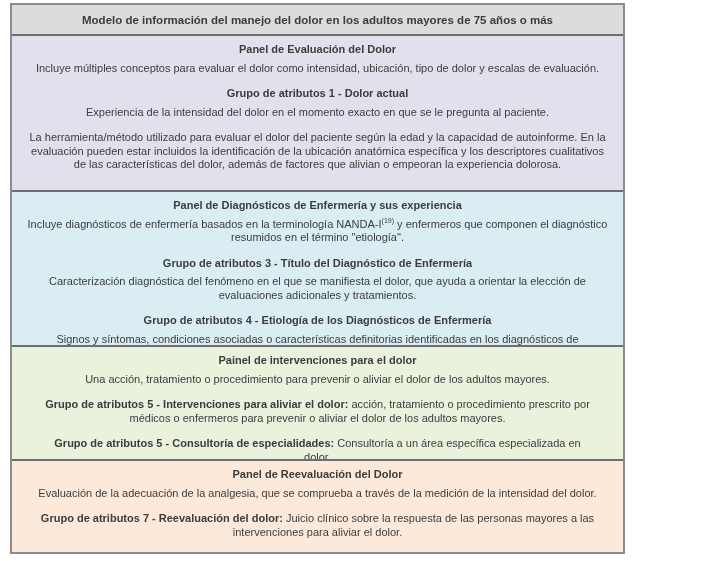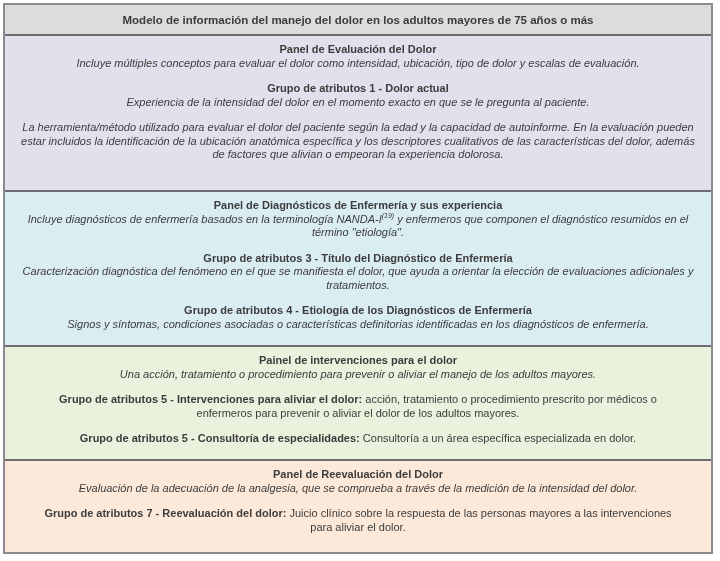--- a/index.html
+++ b/index.html
@@ -2,42 +2,42 @@
 <html><head>
 <meta charset="utf-8">
 <style>
   html,body{margin:0;padding:0;}
   body{
     width:720px;height:561px;position:relative;background:#ffffff;
     font-family:"Liberation Sans","DejaVu Sans",sans-serif;
     color:#3c3c3c;
   }
   .figure{
-    position:absolute;left:3px;top:3px;width:710px;height:551px;
+    position:absolute;left:10px;top:3px;width:615px;height:551px;
     border:2px solid #8b8b8f;
     display:flex;flex-direction:column;box-sizing:border-box;
     background:#ffffff;
   }
   .section{
     box-sizing:border-box;text-align:center;overflow:hidden;
   }
   .section + .section{border-top:2px solid #6e6e72;}
   .model-header{
     flex:0 0 29px;background:#dcdcdc;
     display:flex;align-items:center;justify-content:center;
     font-weight:bold;font-size:11.5px;
   }
   .panel{padding:7px 10px 6px 10px;font-size:11px;line-height:13.5px;}
   .panel-evaluacion {flex:0 0 156px;background:#e4dfec;}
   .panel-diagnosticos {flex:0 0 155px;background:#daedf3;}
   .panel-intervenciones{flex:0 0 114px;background:#eaf1dd;}
   .panel-reevaluacion {flex:1;background:#fde9d9;}
   .block{margin:0 0 12px 0;}
   .block-heading{font-weight:bold;margin:0;}
-  .block-body{margin:0;font-style:italic;}
+  .block-body{margin:5px;}
   .block-inline{margin:0 0 12px 0;padding:0 18px;}
   .lead{font-weight:bold;}
   sup.ref{font-size:7px;line-height:0;vertical-align:super;}
 </style>
 </head>
 <body>
 
 <div class="figure">
 
   <div class="section model-header">
@@ -69,21 +69,21 @@
     </div>
     <div class="block">
       <p class="block-heading">Grupo de atributos 4 - Etiología de los Diagnósticos de Enfermería</p>
       <p class="block-body">Signos y síntomas, condiciones asociadas o características definitorias identificadas en los diagnósticos de enfermería.</p>
     </div>
   </div>
 
   <div class="section panel panel-intervenciones">
     <div class="block">
       <p class="block-heading">Painel de intervenciones para el dolor</p>
-      <p class="block-body">Una acción, tratamiento o procedimiento para prevenir o aliviar el manejo de los adultos mayores.</p>
+      <p class="block-body">Una acción, tratamiento o procedimiento para prevenir o aliviar el dolor de los adultos mayores.</p>
     </div>
     <p class="block-inline"><span class="lead">Grupo de atributos 5 - Intervenciones para aliviar el dolor:</span><span> acción, tratamiento o procedimiento prescrito por médicos o enfermeros para prevenir o aliviar el dolor de los adultos mayores.</span></p>
     <p class="block-inline"><span class="lead">Grupo de atributos 5 - Consultoría de especialidades:</span><span> Consultoría a un área específica especializada en dolor.</span></p>
   </div>
 
   <div class="section panel panel-reevaluacion">
     <div class="block">
       <p class="block-heading">Panel de Reevaluación del Dolor</p>
       <p class="block-body">Evaluación de la adecuación de la analgesia, que se comprueba a través de la medición de la intensidad del dolor.</p>
     </div>

